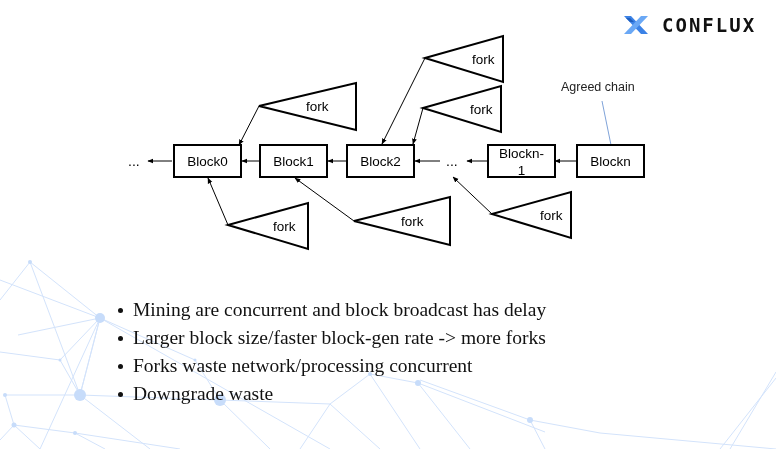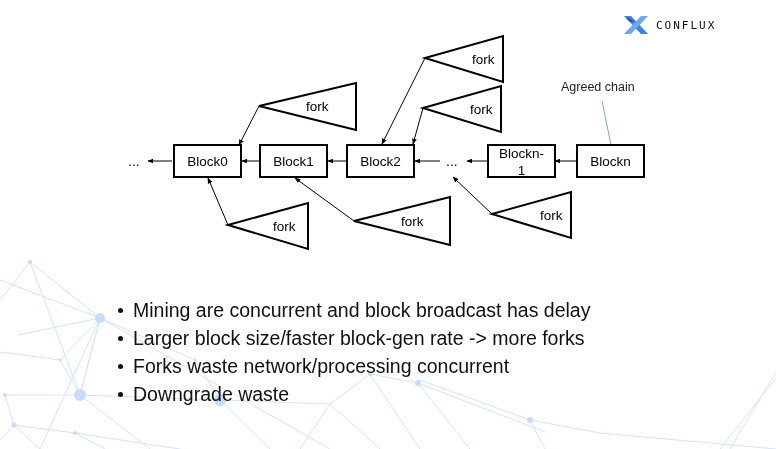--- a/index.html
+++ b/index.html
@@ -10,26 +10,26 @@
     color: #000;
   }
   #bg { position: absolute; left: 0; top: 0; width: 776px; height: 449px; }
   #diagram { position: absolute; left: 0; top: 0; width: 776px; height: 449px; }
   .logo {
     position: absolute; left: 622px; top: 12px; height: 26px;
     display: flex; align-items: center;
   }
   .logo-mark { width: 28px; height: 22px; }
   .logo-text {
-    margin-left: 6px; font-family: "DejaVu Sans Mono", monospace;
-    font-weight: normal; font-size: 11px; letter-spacing: 2px; color: #111;
+    margin-left: 12px; font-family: "DejaVu Sans Mono", monospace;
+    font-weight: bold; font-size: 19px; letter-spacing: 2px; color: #111;
   }
   .bullets {
     position: absolute; left: 116px; top: 296px;
-    font-family: Liberation Sans, sans-serif;
+    font-family: Liberation Serif, serif;
     font-size: 19.5px; color: #111; line-height: 28px;
   }
   .bullets ul { margin: 0; padding: 0; list-style: none; }
   .bullets li { position: relative; padding-left: 17px; white-space: nowrap; }
   .bullets li .dot {
     position: absolute; left: 2px; top: 12px; width: 5px; height: 5px;
     border-radius: 50%; background: #111;
   }
   .group2 { margin-top: 32px; }
   .diag-text { font-family: "Liberation Sans", "DejaVu Sans", sans-serif; }

